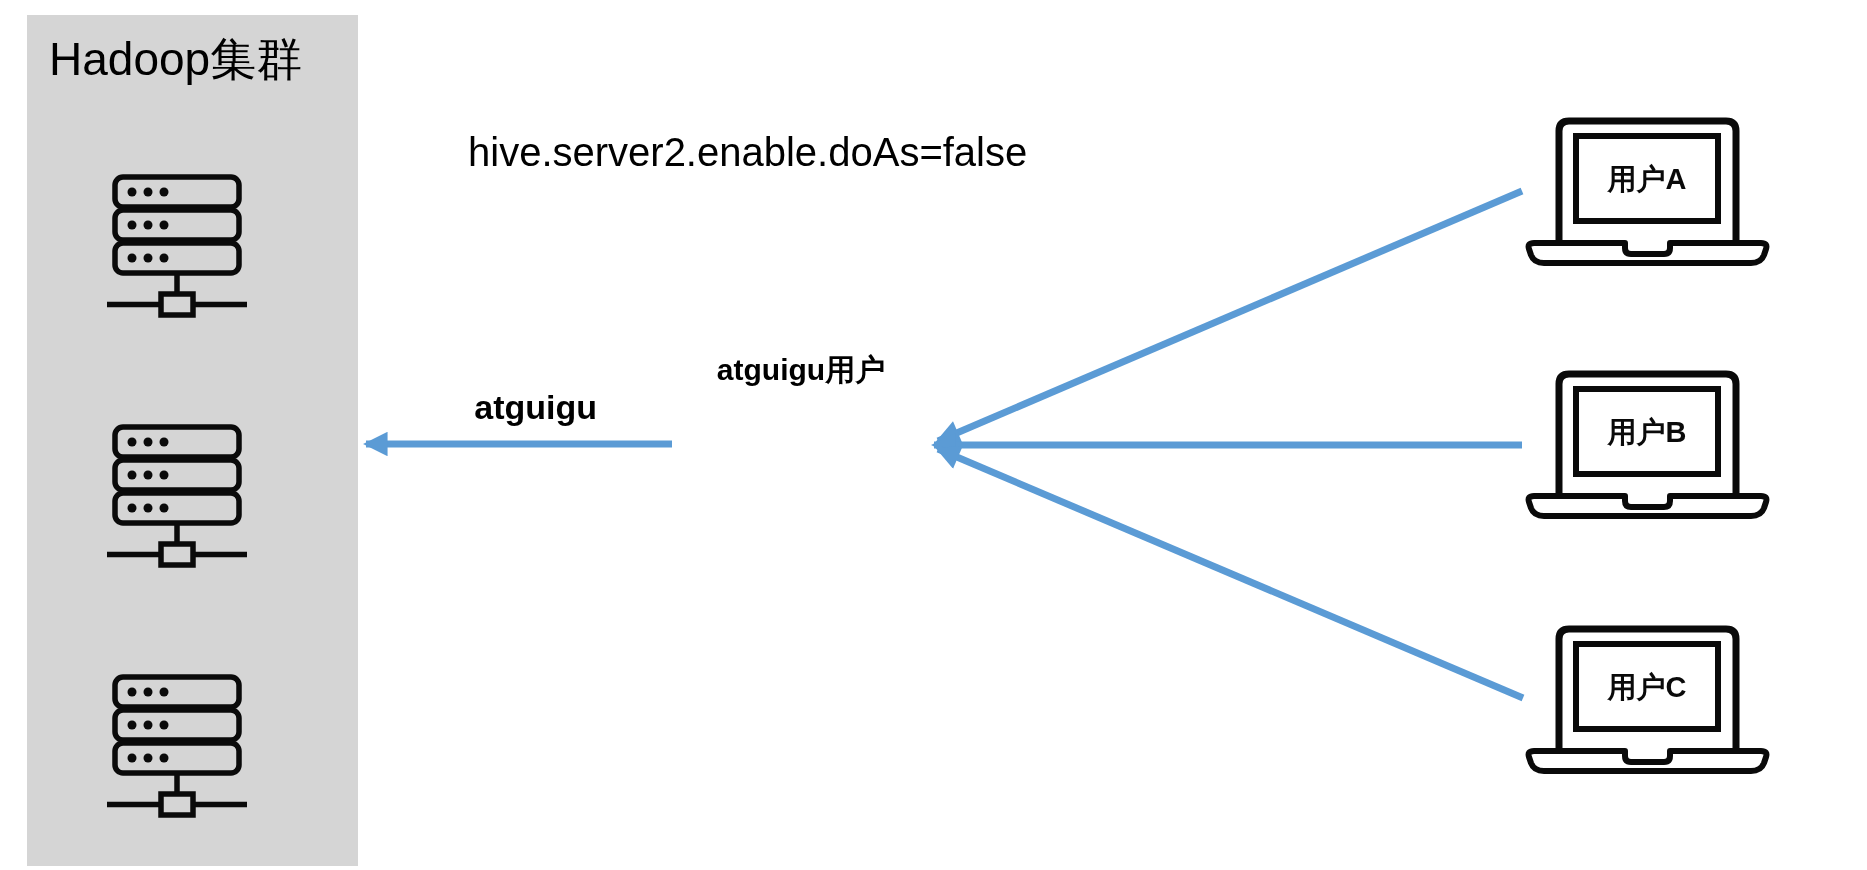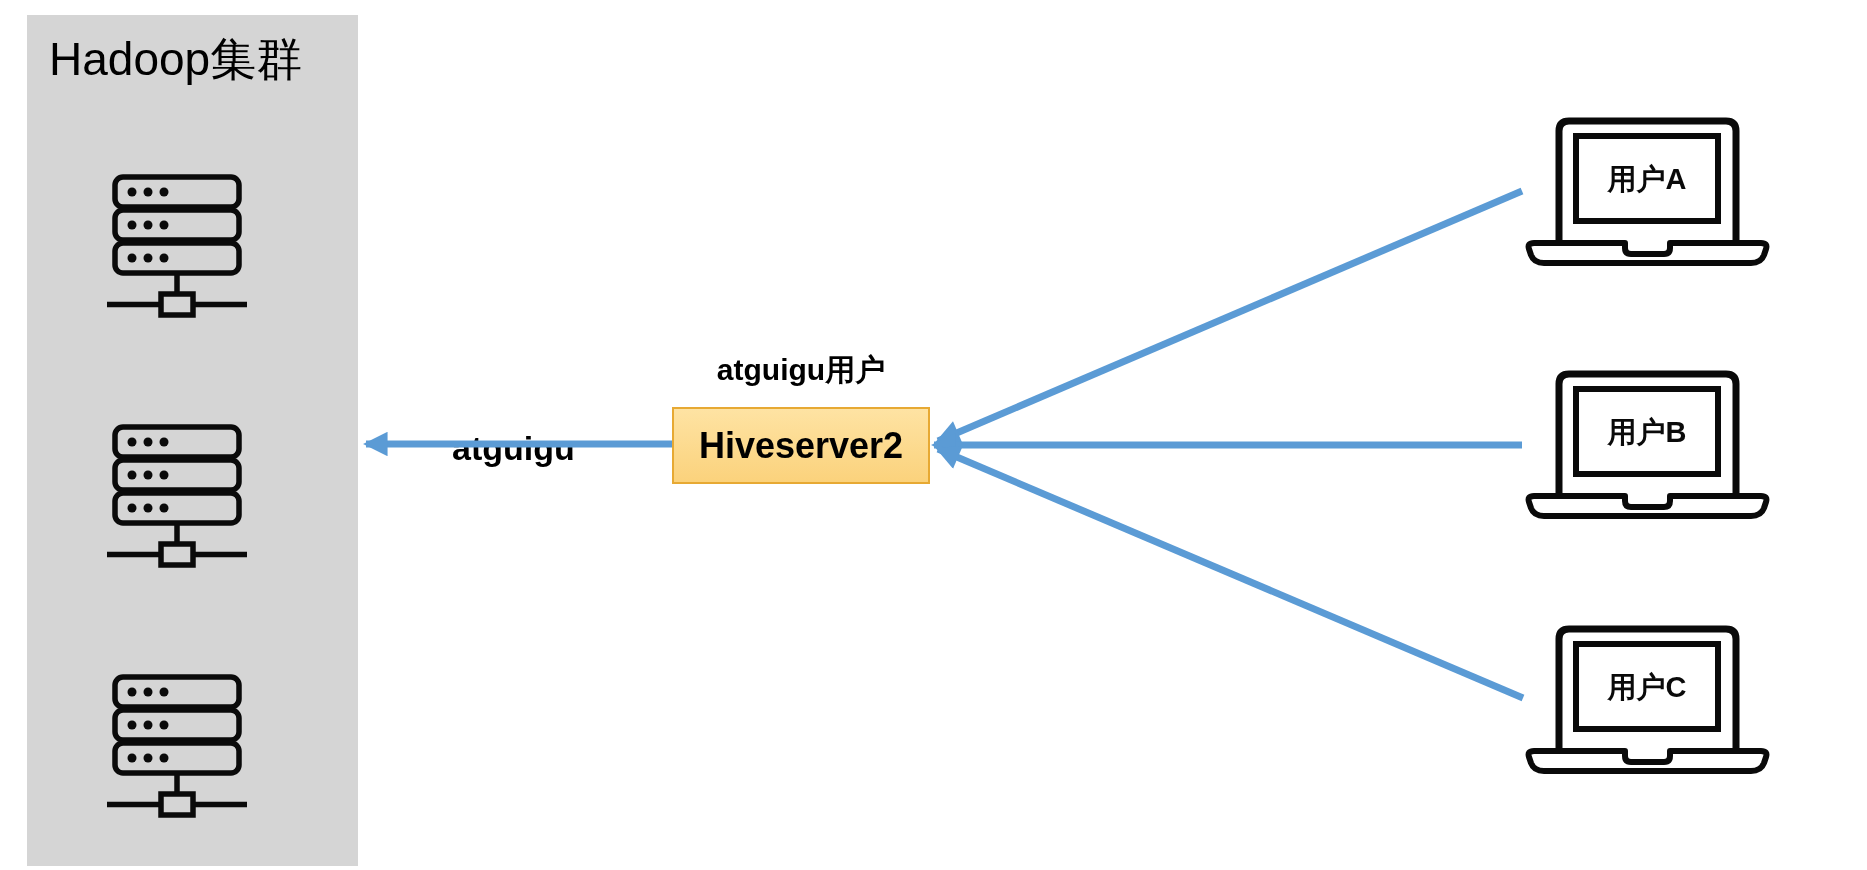--- a/index.html
+++ b/index.html
@@ -30,21 +30,21 @@
   .config-text{
     position:absolute;left:468px;top:130px;
     font-size:40px;font-weight:400;white-space:nowrap;
   }
   .run-as-user-label{
     position:absolute;left:672px;top:350px;width:258px;
     text-align:center;font-size:30px;font-weight:700;white-space:nowrap;
   }
   .access-user-label{
     position:absolute;left:452px;top:388px;width:145px;
-    text-align:left;font-size:34px;font-weight:700;white-space:nowrap;margin-top:41px;
+    text-align:right;font-size:34px;font-weight:700;white-space:nowrap;
   }
   .hive-box{
     position:absolute;left:672px;top:407px;width:258px;height:77px;
     box-sizing:border-box;
     border:2.5px solid var(--box-border,#E7A933);
     background:linear-gradient(180deg,var(--box-fill-top,#FEE3A3),var(--box-fill-bottom,#FBD27C));
     display:flex;align-items:center;justify-content:center;
   }
   .hive-box-label{font-size:36px;font-weight:700;white-space:nowrap;}
 
@@ -118,27 +118,25 @@
       <circle class="srv-dot" cx="46" cy="51" r="4.5"></circle>
       <circle class="srv-dot" cx="62" cy="51" r="4.5"></circle>
     <circle class="srv-dot" cx="30" cy="84" r="4.5"></circle>
       <circle class="srv-dot" cx="46" cy="84" r="4.5"></circle>
       <circle class="srv-dot" cx="62" cy="84" r="4.5"></circle>
     <line class="srv-stroke" x1="75" y1="99" x2="75" y2="122"></line>
     <line class="srv-stroke" x1="5" y1="130.5" x2="145" y2="130.5"></line>
     <rect class="srv-hub" x="59" y="120" width="32" height="21"></rect>
   </svg>
 
+  <div class="config-text">hive.server2.enable.doAs=false</div>
 
   <div class="run-as-user-label">atguigu用户</div>
   <div class="access-user-label">atguigu</div>
 
-  <div class="hive-box">
-    <span class="hive-box-label">Hiveserver2</span>
-  </div>
 
   <svg class="arrows-layer" width="1867" height="870" viewBox="0 0 1867 870">
     <defs>
       <marker id="ah" viewBox="0 0 10 10" refX="8.8" refY="5" markerWidth="4.4" markerHeight="3.5" orient="auto">
         <path class="arrow-head-shape" d="M0,0 L10,5 L0,10 Z"></path>
       </marker>
     </defs>
     <line class="arrow-line" x1="672" y1="444" x2="366" y2="444" marker-end="url(#ah)"></line>
     <line class="arrow-line" x1="1522" y1="191" x2="938" y2="441" marker-end="url(#ah)"></line>
     <line class="arrow-line" x1="1522" y1="445" x2="934" y2="445" marker-end="url(#ah)"></line>

